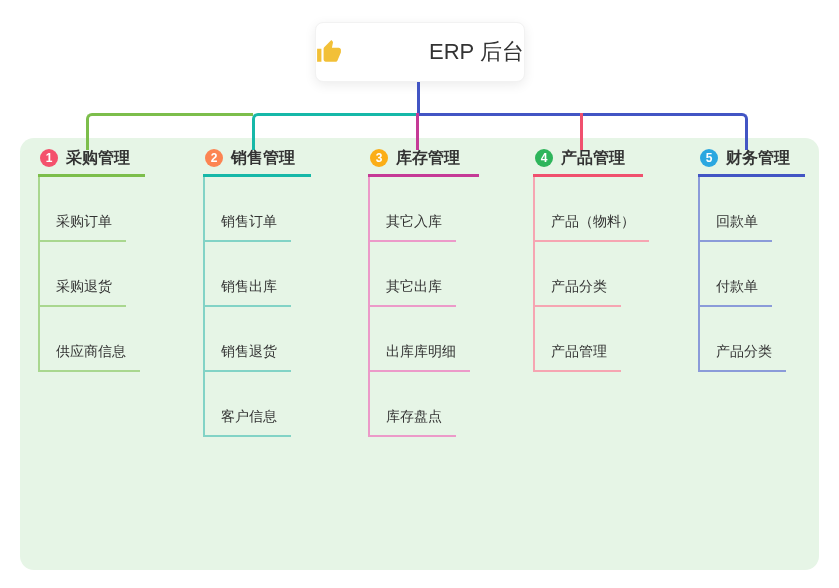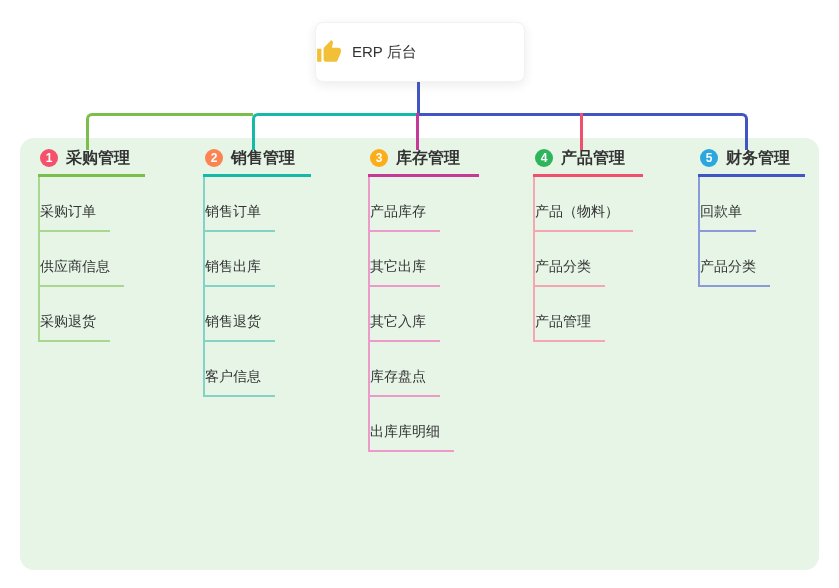--- a/index.html
+++ b/index.html
@@ -11,22 +11,22 @@
   }
   .panel{
     position:absolute;left:20px;top:138px;width:799px;height:432px;
     background:var(--panel-bg,#E6F5E6);border-radius:14px;
   }
   
   .root-card{
     position:absolute;left:315px;top:22px;width:210px;height:60px;
     background:#ffffff;border:1px solid #f2f2f2;border-radius:8px;
     box-shadow:0 3px 12px rgba(0,0,0,0.08);
-    display:flex;align-items:center;justify-content:flex-start;gap:10px;
-    font-size:15px;font-weight:500;box-sizing:border-box;
+    display:flex;align-items:center;justify-content:space-between;gap:10px;
+    font-size:22px;font-weight:500;box-sizing:border-box;
   }
   .root-card svg{width:26px;height:26px;flex:0 0 auto;}
   
   .conn{position:absolute;box-sizing:border-box;}
   .conn.elbow-left{border-left:3px solid var(--main);border-top:3px solid var(--main);border-top-left-radius:6px;}
   .conn.elbow-right{border-right:3px solid var(--main);border-top:3px solid var(--main);border-top-right-radius:6px;}
   .conn.drop{background:var(--main);}
   .conn.root-drop{background:var(--root-line,#4255C4);}
   
   .branch{position:absolute;top:148px;}
@@ -39,23 +39,23 @@
   .badge{
     width:18px;height:18px;border-radius:50%;background:var(--badge);
     color:#ffffff;font-size:12px;font-weight:700;line-height:18px;
     text-align:center;flex:0 0 auto;
   }
   .children{
     border-left:2px solid var(--light);
     width:-moz-fit-content;width:fit-content;
   }
   .child{
-    height:55px;box-sizing:border-box;
+    height:65px;box-sizing:border-box;
     display:flex;align-items:flex-end;
-    padding:0 14px 9px 0;
+    padding:0 14px 9px 16px;
     border-bottom:2px solid var(--light);
     font-size:14px;white-space:nowrap;
     width:-moz-fit-content;width:fit-content;
     cursor:default;
   }
 </style>
 </head>
 <body style="--panel-bg: #E6F5E6; --root-line: #4255C4; color: rgb(51, 51, 51);">
 
 <div class="panel"></div>
@@ -77,24 +77,24 @@
 <div class="branch" style="left: 38px; --main: #7CBE4B; --light: #A9D78F; --badge: #F4516C;">
   <div class="branch-header" style="width:105px;">
     <span class="badge">1</span>
     <span>采购管理</span>
   </div>
   <div class="children">
     <div class="child">
         <span>采购订单</span>
       </div>
     <div class="child">
-        <span>供应商信息</span>
+        <span>采购退货</span>
       </div>
     <div class="child">
-        <span>采购退货</span>
+        <span>供应商信息</span>
       </div>
   </div>
 </div>
 
 <div class="branch" style="left: 203px; --main: #16B8A8; --light: #82D3C6; --badge: #FC8452;">
   <div class="branch-header" style="width:106px;">
     <span class="badge">2</span>
     <span>销售管理</span>
   </div>
   <div class="children">
@@ -113,33 +113,30 @@
   </div>
 </div>
 
 <div class="branch" style="left: 368px; --main: #C53A96; --light: #EC9AC9; --badge: #FBAE17;">
   <div class="branch-header" style="width:109px;">
     <span class="badge">3</span>
     <span>库存管理</span>
   </div>
   <div class="children">
     <div class="child">
-        <span>产品库存</span>
+        <span>其它入库</span>
       </div>
     <div class="child">
         <span>其它出库</span>
       </div>
     <div class="child">
-        <span>其它入库</span>
+        <span>出库库明细</span>
       </div>
     <div class="child">
         <span>库存盘点</span>
-      </div>
-    <div class="child">
-        <span>出库库明细</span>
       </div>
   </div>
 </div>
 
 <div class="branch" style="left: 533px; --main: #F0506E; --light: #F6A5B2; --badge: #2EB55B;">
   <div class="branch-header" style="width:108px;">
     <span class="badge">4</span>
     <span>产品管理</span>
   </div>
   <div class="children">
@@ -158,16 +155,19 @@
 <div class="branch" style="left: 698px; --main: #4255C4; --light: #8B9BD9; --badge: #2BA7E0;">
   <div class="branch-header" style="width:105px;">
     <span class="badge">5</span>
     <span>财务管理</span>
   </div>
   <div class="children">
     <div class="child">
         <span>回款单</span>
       </div>
     <div class="child">
+        <span>付款单</span>
+      </div>
+    <div class="child">
         <span>产品分类</span>
       </div>
   </div>
 </div>
 
 </body></html>

